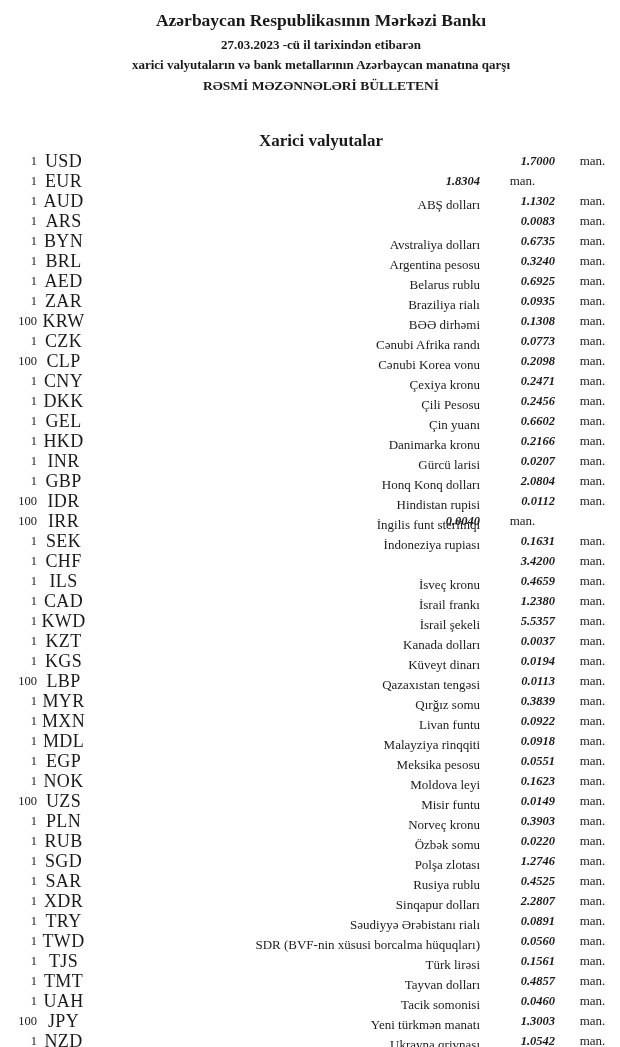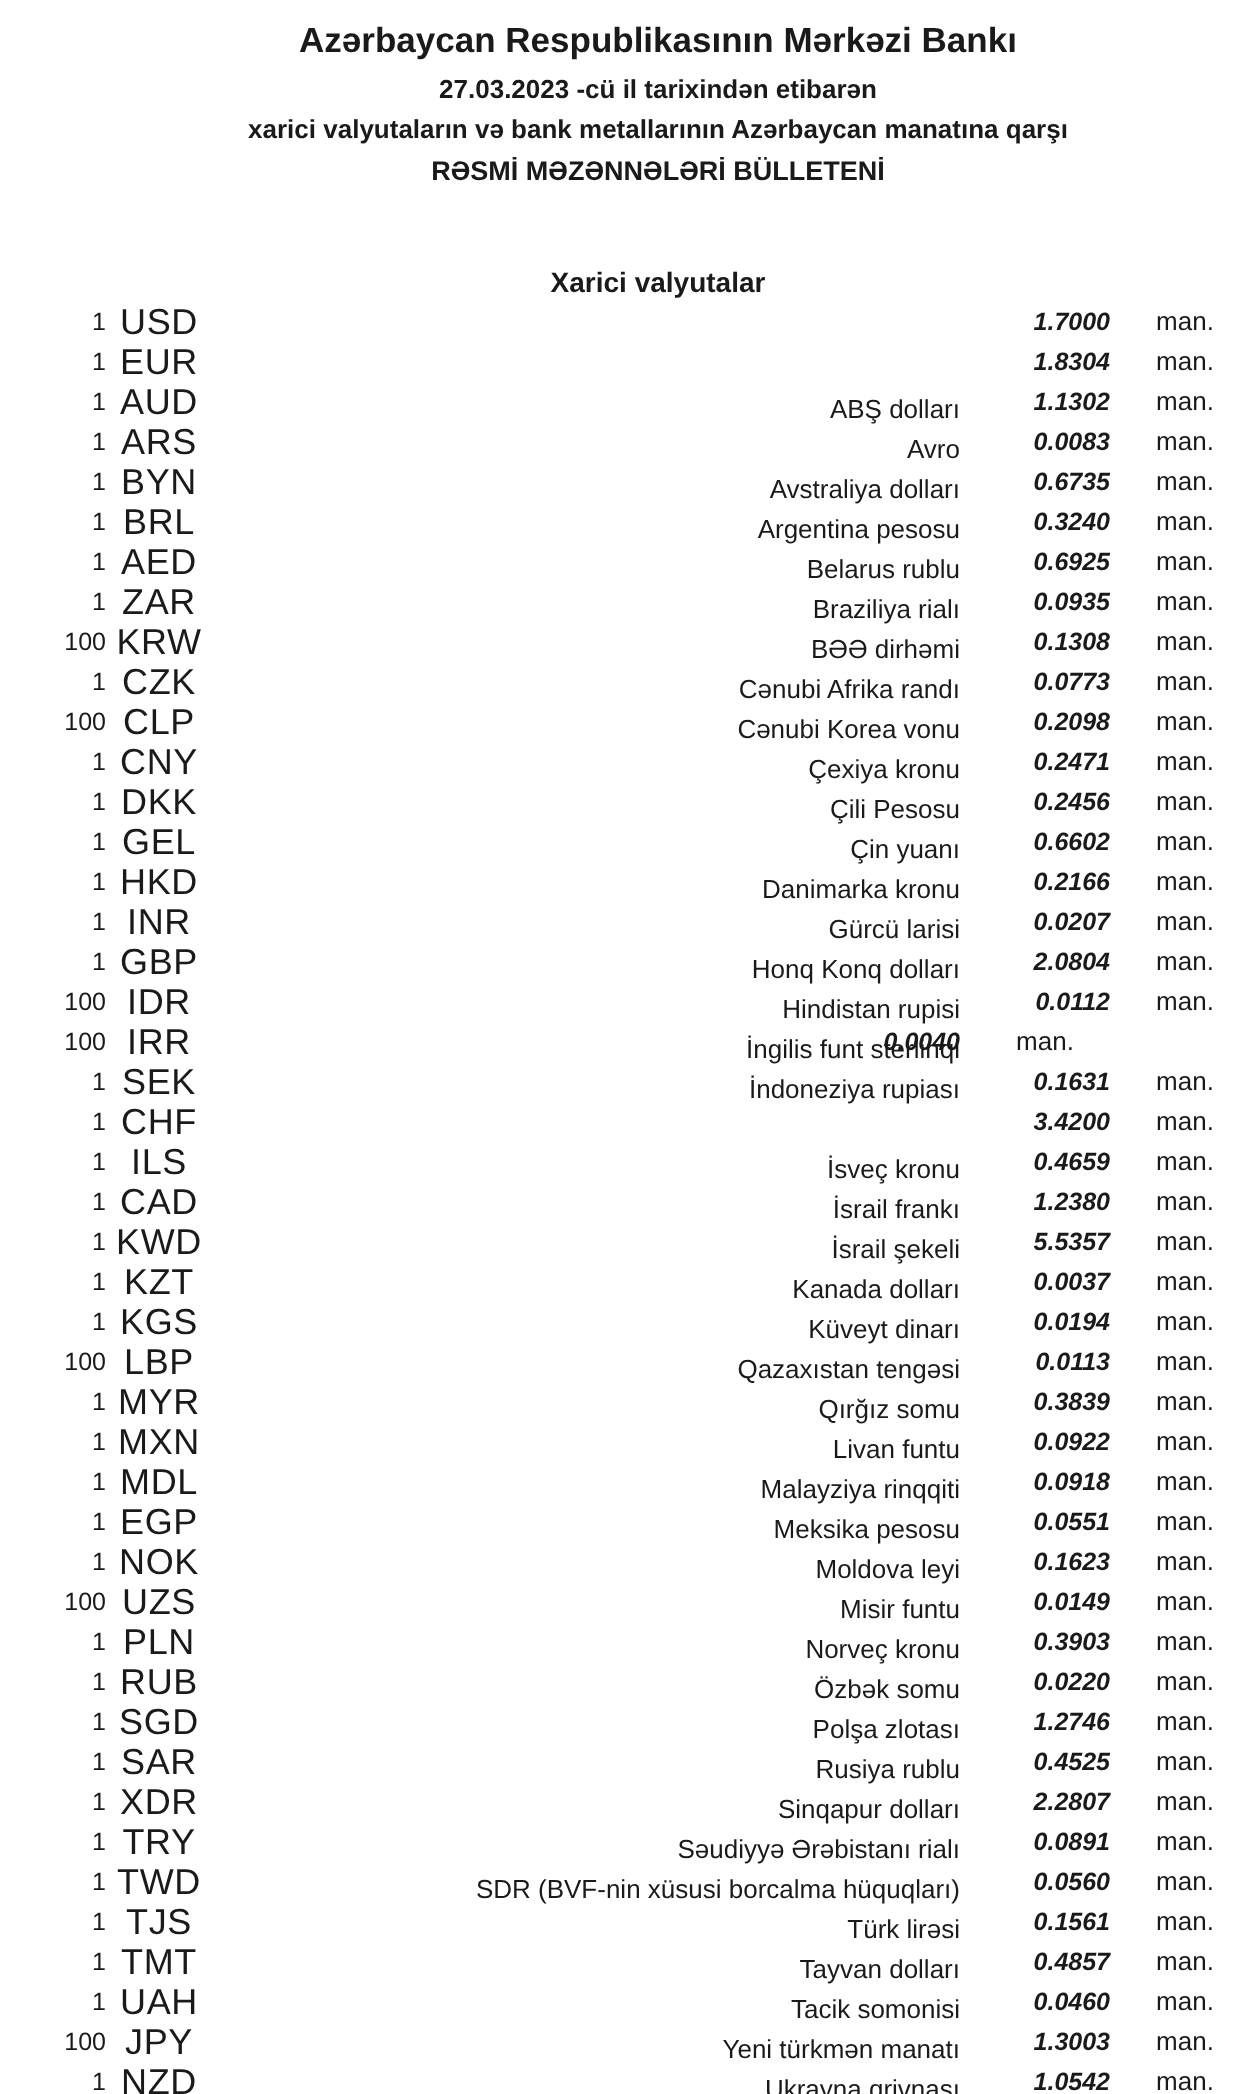--- a/index.html
+++ b/index.html
@@ -6,24 +6,23 @@
     margin: 0;
     padding: 0;
     background: #ffffff;
   }
   .page {
     position: relative;
     width: 620px;
     height: 1047px;
     background: #ffffff;
     color: #1a1a1a;
-    font-family: Liberation Sans, sans-serif;
+    font-family: Liberation Serif, serif;
     overflow: hidden;
     box-sizing: border-box;
-    padding-left: 16px;
   }
   .header {
     padding-top: 9px;
     padding-left: 22px; 
     text-align: center;
   }
   .doc-title {
     font-size: 17.5px;
     line-height: 23px;
     font-weight: bold;
@@ -41,21 +40,21 @@
     font-weight: bold;
   }
   .doc-bulletin {
     font-size: 13.5px;
     line-height: 21px;
     font-weight: bold;
   }
   .section-title {
     padding-left: 22px;
     text-align: center;
-    font-size: 14px;
+    font-size: 17px;
     font-weight: bold;
     margin-top: 36px;
     line-height: 18px;
   }
   .rates-table {
     margin-top: 1px;
   }
   .row {
     display: grid;
     grid-template-columns: 37px 53px 1fr 75px 65px;
@@ -107,21 +106,20 @@
     <span class="qty">1</span>
     <span class="code">USD</span>
     <span class="name">ABŞ dolları</span>
     <span class="rate">1.7000</span>
     <span class="unit">man.</span>
   </div>
 
   <div class="row">
     <span class="qty">1</span>
     <span class="code">EUR</span>
-    <span class="name">Avro</span>
     <span class="rate">1.8304</span>
     <span class="unit">man.</span>
   </div>
 
   <div class="row">
     <span class="qty">1</span>
     <span class="code">AUD</span>
     <span class="name">Avstraliya dolları</span>
     <span class="rate">1.1302</span>
     <span class="unit">man.</span>

